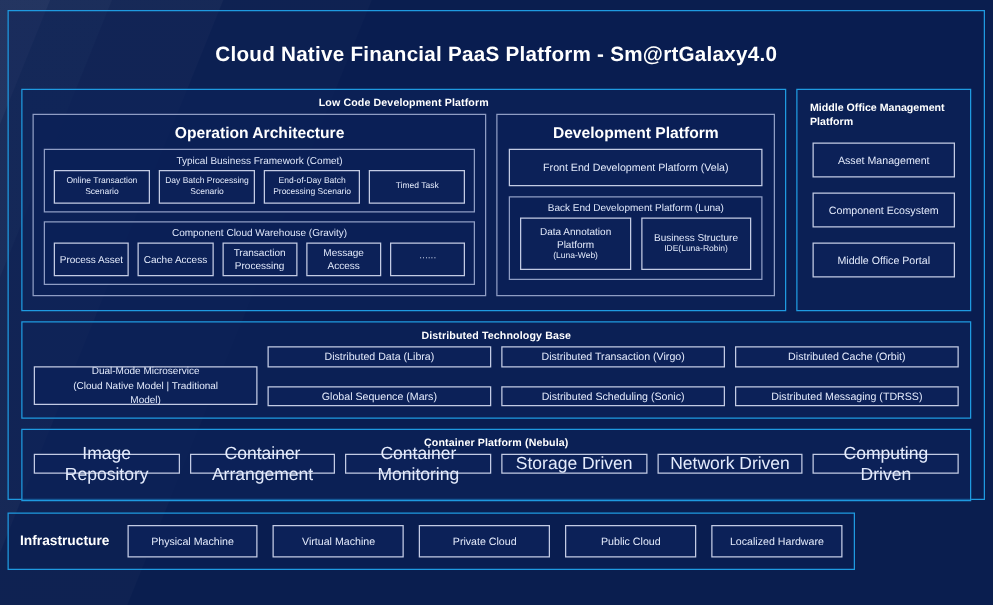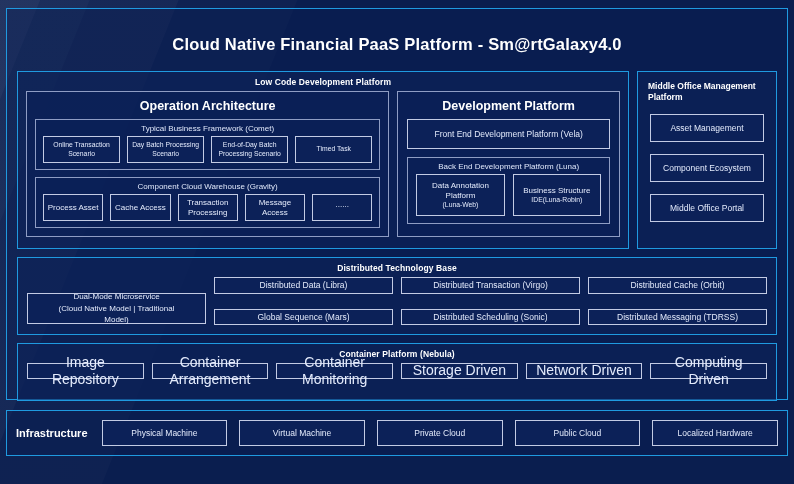--- a/index.html
+++ b/index.html
@@ -201,21 +201,21 @@
     gap: 8px;
     padding: 0 9px 8px;
   }
   .cplat-row > .box { flex: 1 1 0; height: 16px; font-size: 14px; }
 
   
   .infra-frame {
     position: absolute;
     left: 6px;
     top: 410px;
-    width: 782px;
+    width: 678px;
     height: 46px;
     border: 1.5px solid #1f9ae0;
     box-sizing: border-box;
     background: rgba(9,30,83,0.35);
     display: flex;
     align-items: center;
     padding: 0 9px;
     gap: 10px;
   }
   .infra-label {

